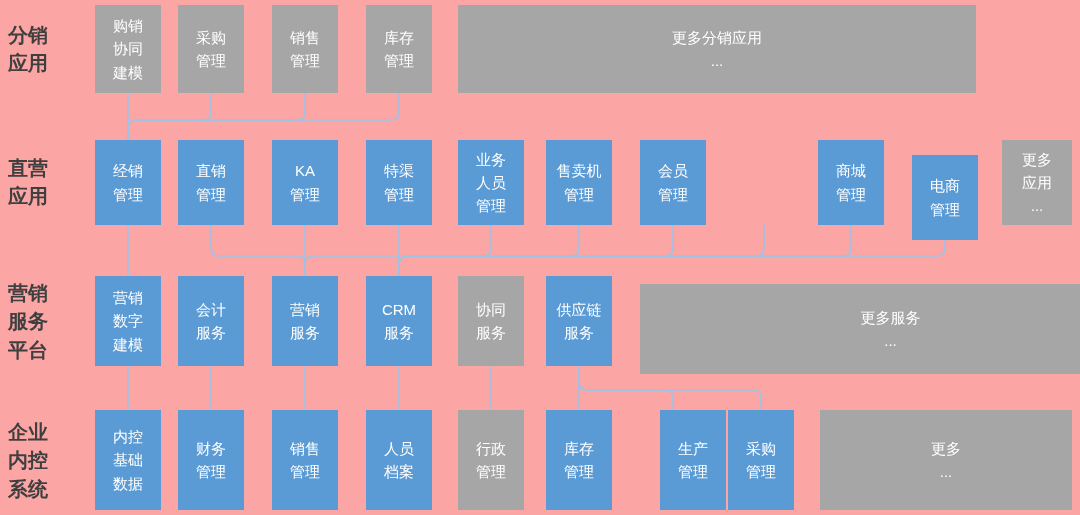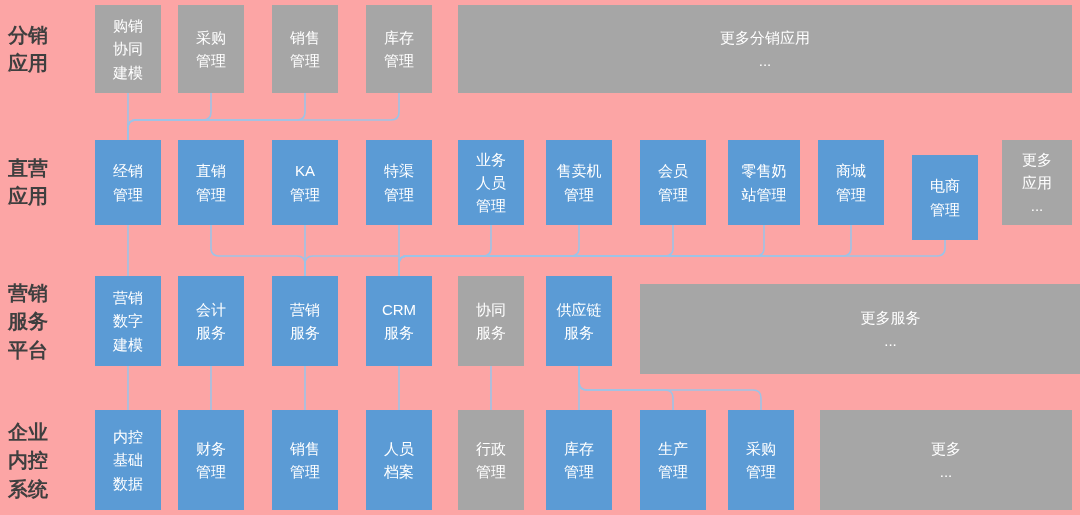--- a/index.html
+++ b/index.html
@@ -106,40 +106,38 @@
 
   <div class="box" style="left:95px;top:5px;width:66px;height:88px;" data-variant="gray">购销
 协同
 建模</div>
   <div class="box" style="left:178px;top:5px;width:66px;height:88px;" data-variant="gray">采购
 管理</div>
   <div class="box" style="left:272px;top:5px;width:66px;height:88px;" data-variant="gray">销售
 管理</div>
   <div class="box" style="left:366px;top:5px;width:66px;height:88px;" data-variant="gray">库存
 管理</div>
-  <div class="box" style="left:458px;top:5px;width:614px;height:88px;" data-variant="gray">更多分销应用
+  <div class="box" style="left:458px;top:5px;width:518px;height:88px;" data-variant="gray">更多分销应用
 ...</div>
 
   <div class="box" style="left:95px;top:140px;width:66px;height:85px;" data-variant="blue">经销
 管理</div>
   <div class="box" style="left:178px;top:140px;width:66px;height:85px;" data-variant="blue">直销
 管理</div>
   <div class="box" style="left:272px;top:140px;width:66px;height:85px;" data-variant="blue">KA
 管理</div>
   <div class="box" style="left:366px;top:140px;width:66px;height:85px;" data-variant="blue">特渠
 管理</div>
   <div class="box" style="left:458px;top:140px;width:66px;height:85px;" data-variant="blue">业务
 人员
 管理</div>
   <div class="box" style="left:546px;top:140px;width:66px;height:85px;" data-variant="blue">售卖机
 管理</div>
   <div class="box" style="left:640px;top:140px;width:66px;height:85px;" data-variant="blue">会员
 管理</div>
-  <div class="box" style="left:728px;top:140px;width:72px;height:85px;" data-variant="blue">零售奶
-站管理</div>
   <div class="box" style="left:818px;top:140px;width:66px;height:85px;" data-variant="blue">商城
 管理</div>
   <div class="box" style="left:912px;top:155px;width:66px;height:85px;" data-variant="blue">电商
 管理</div>
   <div class="box" style="left:1002px;top:140px;width:70px;height:85px;" data-variant="gray">更多
 应用
 ...</div>
 
   <div class="box" style="left:95px;top:276px;width:66px;height:90px;" data-variant="blue">营销
 数字
@@ -163,20 +161,20 @@
   <div class="box" style="left:178px;top:410px;width:66px;height:100px;" data-variant="blue">财务
 管理</div>
   <div class="box" style="left:272px;top:410px;width:66px;height:100px;" data-variant="blue">销售
 管理</div>
   <div class="box" style="left:366px;top:410px;width:66px;height:100px;" data-variant="blue">人员
 档案</div>
   <div class="box" style="left:458px;top:410px;width:66px;height:100px;" data-variant="gray">行政
 管理</div>
   <div class="box" style="left:546px;top:410px;width:66px;height:100px;" data-variant="blue">库存
 管理</div>
-  <div class="box" style="left:640px;top:410px;width:66px;height:100px;" data-variant="blue">生产
+  <div class="box" style="left:660px;top:410px;width:66px;height:100px;" data-variant="blue">生产
 管理</div>
   <div class="box" style="left:728px;top:410px;width:66px;height:100px;" data-variant="blue">采购
 管理</div>
   <div class="box" style="left:820px;top:410px;width:252px;height:100px;" data-variant="gray">更多
 ...</div>
 
 </div>
 
 </body></html>

